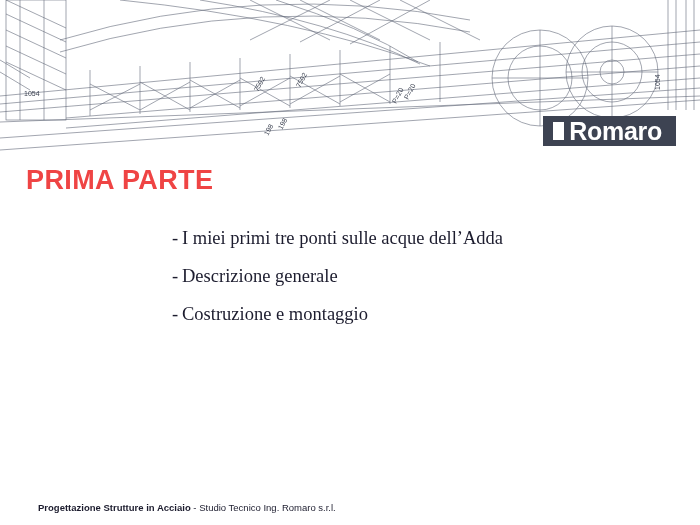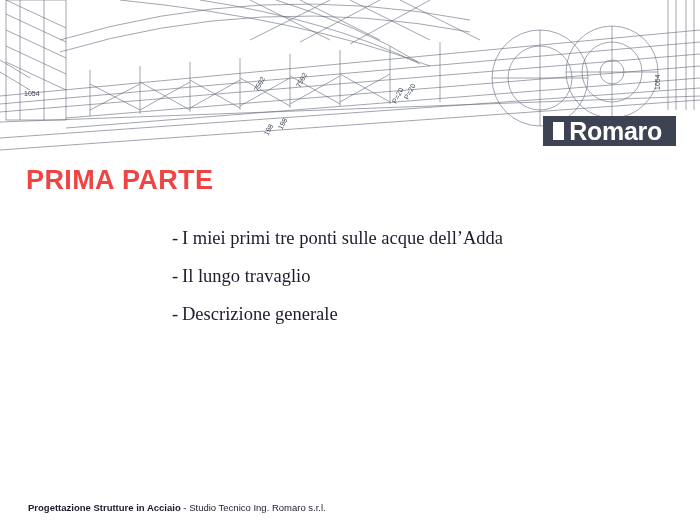--- a/index.html
+++ b/index.html
@@ -92,21 +92,21 @@
     white-space: nowrap;
   }
   .bullet-dash {
     display: inline-block;
     width: 10px;
   }
 
   
   .footer {
     position: absolute;
-    left: 28px;
+    left: 38px;
     bottom: 12px;
     font-size: 9.5px;
     color: #1c1c2e;
     font-family: "Liberation Sans", sans-serif;
     white-space: nowrap;
   }
   .footer-strong {
     font-weight: bold;
   }
 </style>
@@ -210,24 +210,24 @@
     <span class="logo-text">Romaro</span>
   </div>
 
   <div class="slide-title">PRIMA PARTE</div>
 
   <div class="bullet-list">
     <div class="bullet-item">
       <span class="bullet-dash">-</span><span>I miei primi tre ponti sulle acque dell’Adda</span>
     </div>
     <div class="bullet-item">
-      <span class="bullet-dash">-</span><span>Il lungo travaglio</span>
+      <span class="bullet-dash">-</span><span>Descrizione generale</span>
     </div>
     <div class="bullet-item">
-      <span class="bullet-dash">-</span><span>Descrizione generale</span>
+      <span class="bullet-dash">-</span><span>Costruzione e montaggio</span>
     </div>
   </div>
 
   <div class="footer">
     <span class="footer-strong">Progettazione Strutture in Acciaio</span><span> - Studio Tecnico Ing. Romaro s.r.l.</span>
   </div>
 
 </div>
 
 </body></html>

